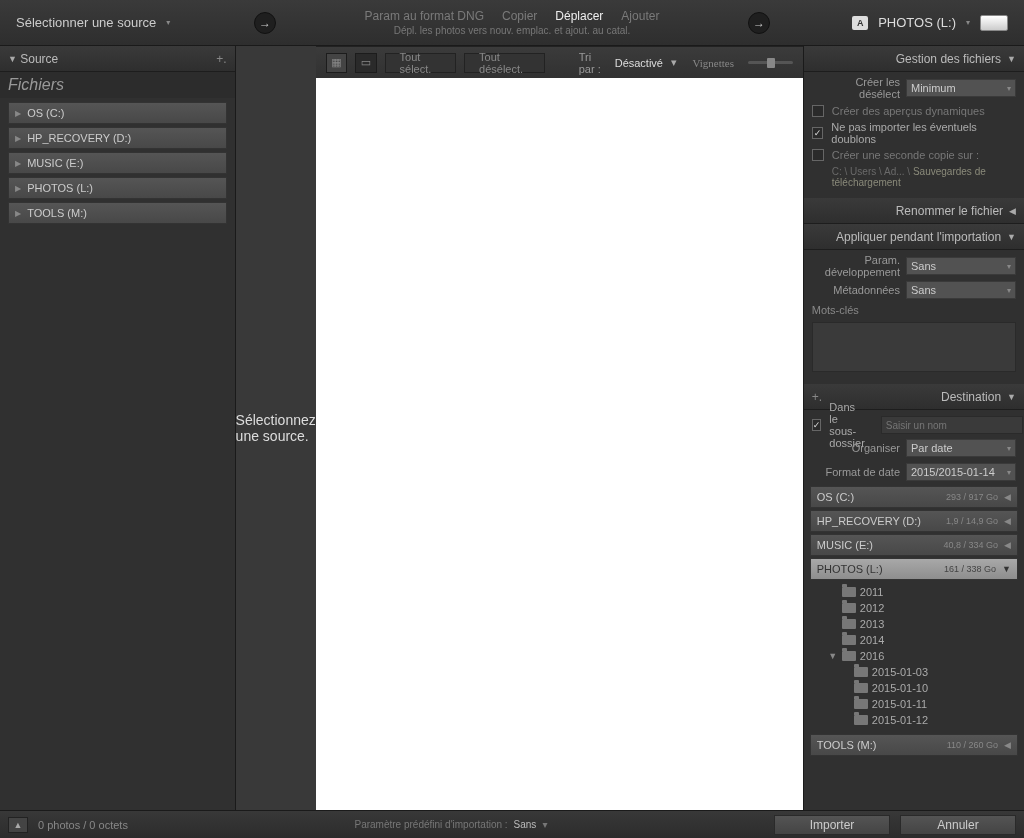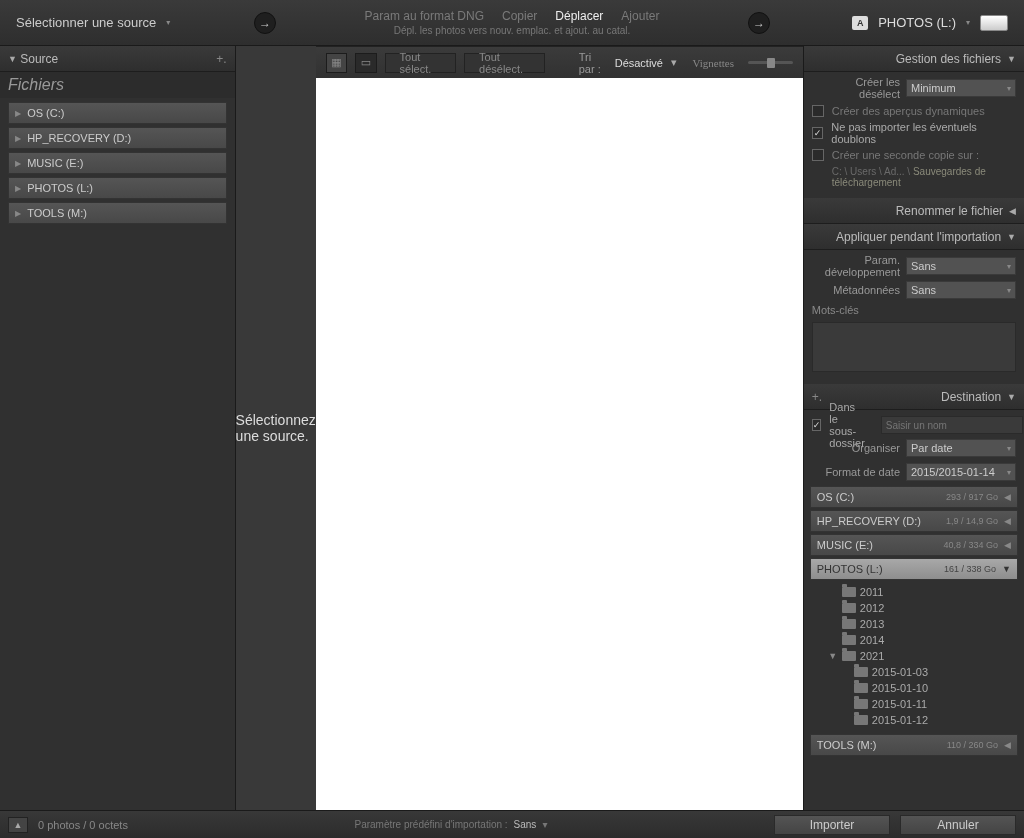--- a/index.html
+++ b/index.html
@@ -299,21 +299,21 @@
             <div class="frow">
               <span class="sp" style="width:14px"></span>
               <span class="tw"></span>
               <div class="fld-icon"></div>
               <span>2014</span>
             </div>
             <div class="frow">
               <span class="sp" style="width:14px"></span>
               <span class="tw">▼</span>
               <div class="fld-icon"></div>
-              <span>2021</span>
+              <span>2016</span>
             </div>
             <div class="frow">
               <span class="sp" style="width:40px"></span>
               <div class="fld-icon"></div>
               <span>2015-01-03</span>
             </div>
             <div class="frow">
               <span class="sp" style="width:40px"></span>
               <div class="fld-icon"></div>
               <span>2015-01-10</span>

